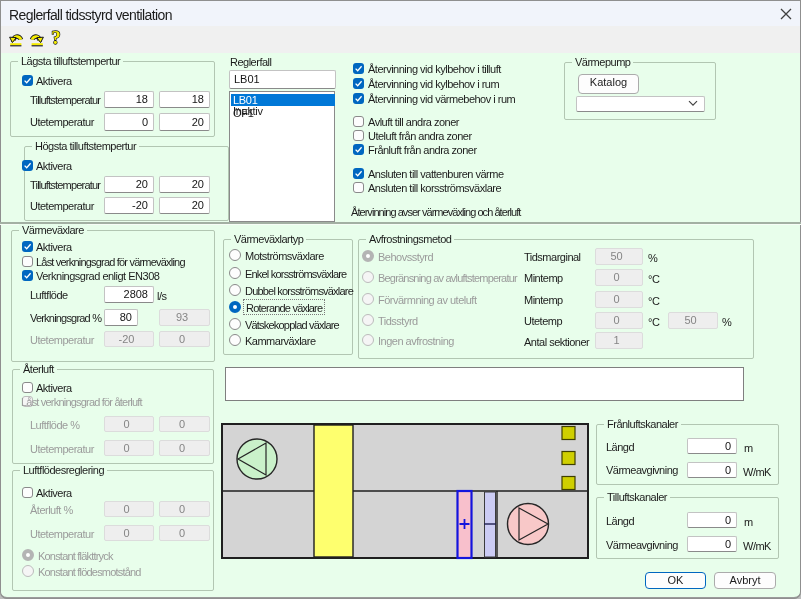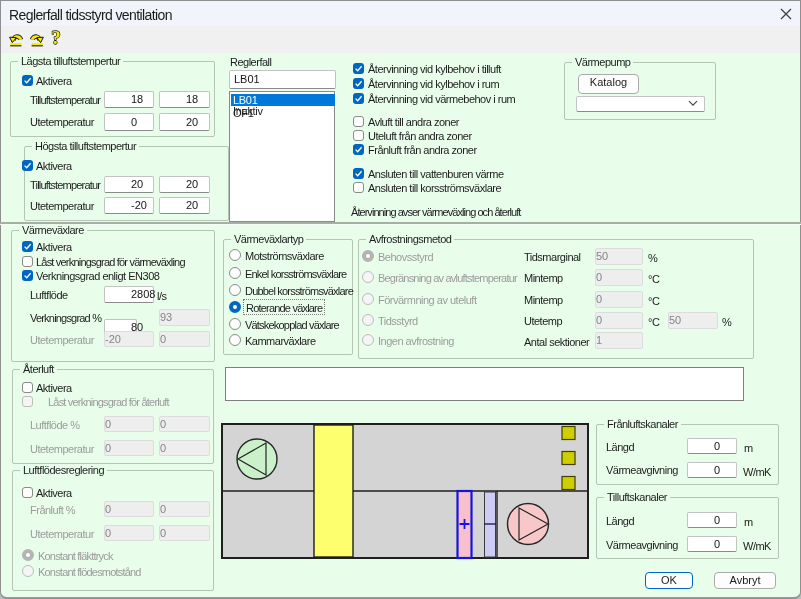--- a/index.html
+++ b/index.html
@@ -8,22 +8,22 @@
  border-radius:0 0 7px 7px; box-shadow:inset 0 0 0 1px #8f8f8f, inset 0 -2px 0 #9b9b9b;}
 #tbar{position:absolute;left:1px;top:1px;width:799px;height:25px;background:#f1f4fb;}
 #ttxt2{position:absolute;left:8px;top:6px;font-size:14px;letter-spacing:-0.6px;color:#1b1b1b;}
 #tool{position:absolute;left:1px;top:26px;width:799px;height:27px;background:#f0f0f0;}
 .sep{position:absolute;left:0;width:801px;height:0;border-top:2px solid #a3b0a3;border-bottom:1px solid #f6fdf6;}
 .grp{position:absolute;border:1px solid #b2c6b2;border-radius:2px;}
 .gt{position:absolute;top:-7px;left:7px;background:#e8feeb;padding:0 3px;white-space:nowrap;letter-spacing:-0.5px;}
 .lb{position:absolute;white-space:nowrap;letter-spacing:-0.5px;}
 .n{letter-spacing:-0.8px;}
 .dis{color:#9b9b9b;}
-.fld{position:absolute;background:#fff;border:1px solid #c3c3c3;border-bottom-color:#8a8a8a;border-radius:2px;padding-right:5px;color:#141414;box-sizing:border-box;padding-left:26px;}
-.fdd{position:absolute;background:#eeeeee;border:1px solid #dcdcdc;border-radius:2px;text-align:left;padding-right:5px;color:#858585;box-sizing:border-box;}
+.fld{position:absolute;background:#fff;border:1px solid #c3c3c3;border-bottom-color:#8a8a8a;border-radius:2px;text-align:right;padding-right:5px;color:#141414;box-sizing:border-box;}
+.fdd{position:absolute;background:#eeeeee;border:1px solid #dcdcdc;border-radius:2px;text-align:center;padding-right:5px;color:#858585;box-sizing:border-box;}
 .cb{position:absolute;width:11px;height:11px;border-radius:3px;box-sizing:border-box;}
 .cb.on{background:#0067c0;}
 .cb.off{background:#fdfdfd;border:1px solid #8a8a8a;}
 .cb.doff{background:#f5f5f5;border:1px solid #bcbcbc;}
 .rb{position:absolute;width:12px;height:12px;border-radius:50%;box-sizing:border-box;}
 .rb.off{background:#fdfdfd;border:1px solid #8a8a8a;}
 .rb.on{background:#fff;border:4px solid #0067c0;}
 .rb.don{background:#fff;border:4px solid #b4b4b4;}
 .rb.doff{background:#f5f5f5;border:1px solid #bcbcbc;}
 .btn{position:absolute;background:#fdfdfd;border:1px solid #ababab;border-radius:4px;text-align:center;box-sizing:border-box;}
@@ -140,21 +140,21 @@
 <div class="cb off" style="left:22px;top:256px"></div>
 <div class="lb n" style="left:36px;top:256px">Låst verkningsgrad för värmeväxling</div>
 <div class="cb on" style="left:22px;top:270px"><svg width="11" height="11" viewBox="0 0 11 11">
         <path d="M2.6 5.6l2.1 2.2 3.9-4.5" stroke="#fff" stroke-width="1.3" fill="none"></path>
       </svg></div>
 <div class="lb" style="left:36px;top:270px">Verkningsgrad enligt EN308</div>
 <div class="lb" style="left:30px;top:289px">Luftflöde</div>
 <div class="fld" style="left:104px;top:286px;width:50px;height:17px;line-height:15px">2808</div>
 <div class="lb" style="left:157px;top:290px">l/s</div>
 <div class="lb n" style="left:30px;top:312px">Verkningsgrad %</div>
-<div class="fld" style="left:104px;top:319px;width:26px;height:17px;line-height:15px">80</div>
+<div class="fld" style="left:104px;top:309px;width:34px;height:17px;line-height:15px">80</div>
 <div class="fdd" style="left:159px;top:309px;width:51px;height:17px;line-height:15px">93</div>
 <div class="lb dis" style="left:30px;top:334px">Utetemperatur</div>
 <div class="fdd" style="left:104px;top:331px;width:50px;height:16px;line-height:14px">-20</div>
 <div class="fdd" style="left:159px;top:331px;width:51px;height:16px;line-height:14px">0</div>
 
 <div class="grp" style="left:223px;top:239px;width:128px;height:114px">
       <span class="gt">Värmeväxlartyp</span>
     </div>
 <div class="rb off" style="left:229px;top:249px"></div>
 <div class="lb" style="left:245px;top:250px">Motströmsväxlare</div>
@@ -199,34 +199,34 @@
 <div class="lb" style="left:722px;top:316px">%</div>
 <div class="lb" style="left:524px;top:336px">Antal sektioner</div>
 <div class="fdd" style="left:595px;top:332px;width:48px;height:17px;line-height:15px">1</div>
 
 <div class="grp" style="left:12px;top:369px;width:200px;height:93px">
       <span class="gt">Återluft</span>
     </div>
 <div class="cb off" style="left:22px;top:382px"></div>
 <div class="lb" style="left:36px;top:382px">Aktivera</div>
 <div class="cb doff" style="left:22px;top:396px"></div>
-<div class="lb dis n" style="left:48px;top:396px">Låst verkningsgrad för återluft</div>
+<div class="lb dis n" style="left:21px;top:396px">Låst verkningsgrad för återluft</div>
 <div class="lb dis" style="left:30px;top:419px">Luftflöde %</div>
 <div class="fdd" style="left:104px;top:416px;width:50px;height:16px;line-height:14px">0</div>
 <div class="fdd" style="left:159px;top:416px;width:51px;height:16px;line-height:14px">0</div>
 <div class="lb dis" style="left:30px;top:443px">Utetemperatur</div>
 <div class="fdd" style="left:104px;top:440px;width:50px;height:16px;line-height:14px">0</div>
 <div class="fdd" style="left:159px;top:440px;width:51px;height:16px;line-height:14px">0</div>
 
 <div class="grp" style="left:12px;top:470px;width:200px;height:119px">
       <span class="gt">Luftflödesreglering</span>
     </div>
 <div class="cb off" style="left:22px;top:487px"></div>
 <div class="lb" style="left:36px;top:487px">Aktivera</div>
-<div class="lb dis" style="left:30px;top:504px">Frånluft %</div>
+<div class="lb dis" style="left:30px;top:504px">Återluft %</div>
 <div class="fdd" style="left:104px;top:501px;width:50px;height:16px;line-height:14px">0</div>
 <div class="fdd" style="left:159px;top:501px;width:51px;height:16px;line-height:14px">0</div>
 <div class="lb dis" style="left:30px;top:528px">Utetemperatur</div>
 <div class="fdd" style="left:104px;top:525px;width:50px;height:16px;line-height:14px">0</div>
 <div class="fdd" style="left:159px;top:525px;width:51px;height:16px;line-height:14px">0</div>
 <div class="rb don" style="left:22px;top:549px"></div>
 <div class="lb dis n" style="left:38px;top:550px">Konstant fläkttryck</div>
 <div class="rb doff" style="left:22px;top:565px"></div>
 <div class="lb dis n" style="left:38px;top:566px">Konstant flödesmotstånd</div>
 
@@ -264,16 +264,16 @@
 <div class="grp" style="left:596px;top:497px;width:181px;height:60px">
       <span class="gt">Tilluftskanaler</span>
     </div>
 <div class="lb" style="left:606px;top:515px">Längd</div>
 <div class="fld" style="left:687px;top:512px;width:50px;height:16px;line-height:14px">0</div>
 <div class="lb" style="left:744px;top:516px">m</div>
 <div class="lb" style="left:606px;top:539px">Värmeavgivning</div>
 <div class="fld" style="left:687px;top:536px;width:50px;height:16px;line-height:14px">0</div>
 <div class="lb" style="left:743px;top:540px">W/mK</div>
 
-<div class="btn" style="left:645px;top:572px;width:48px;height:17px;line-height:15px;border-color:#0067c0">OK</div>
+<div class="btn" style="left:645px;top:572px;width:61px;height:17px;line-height:15px;border-color:#0067c0">OK</div>
 <div class="btn" style="left:714px;top:572px;width:62px;height:17px;line-height:15px">Avbryt</div>
 
 </div>
 
 </body></html>

